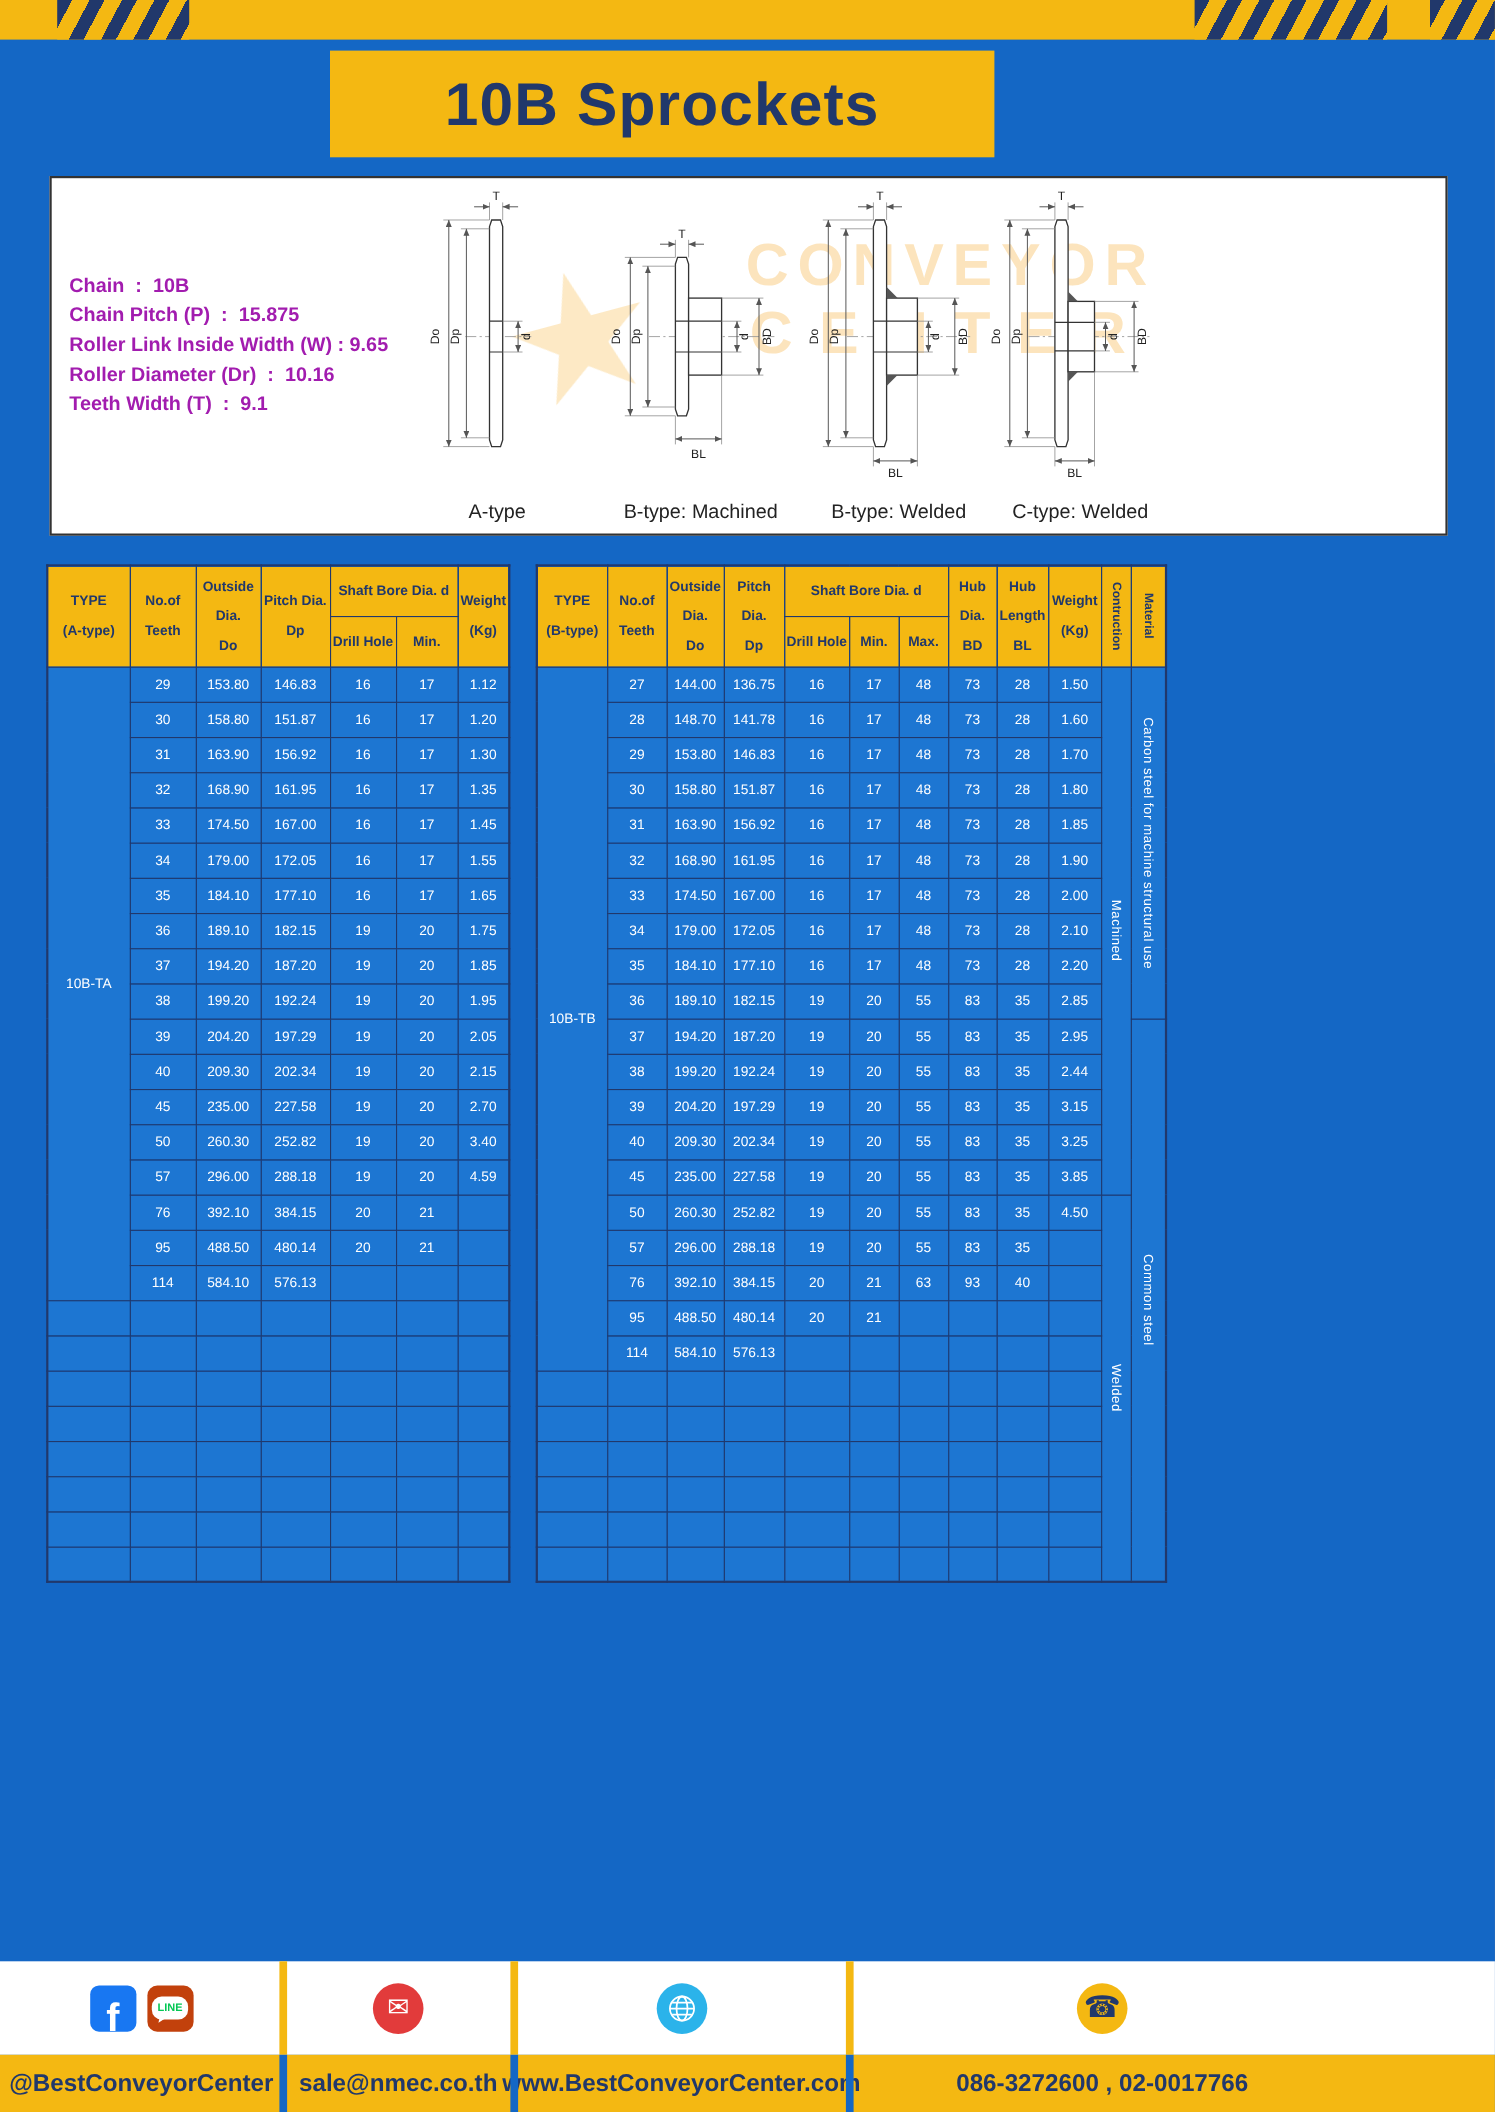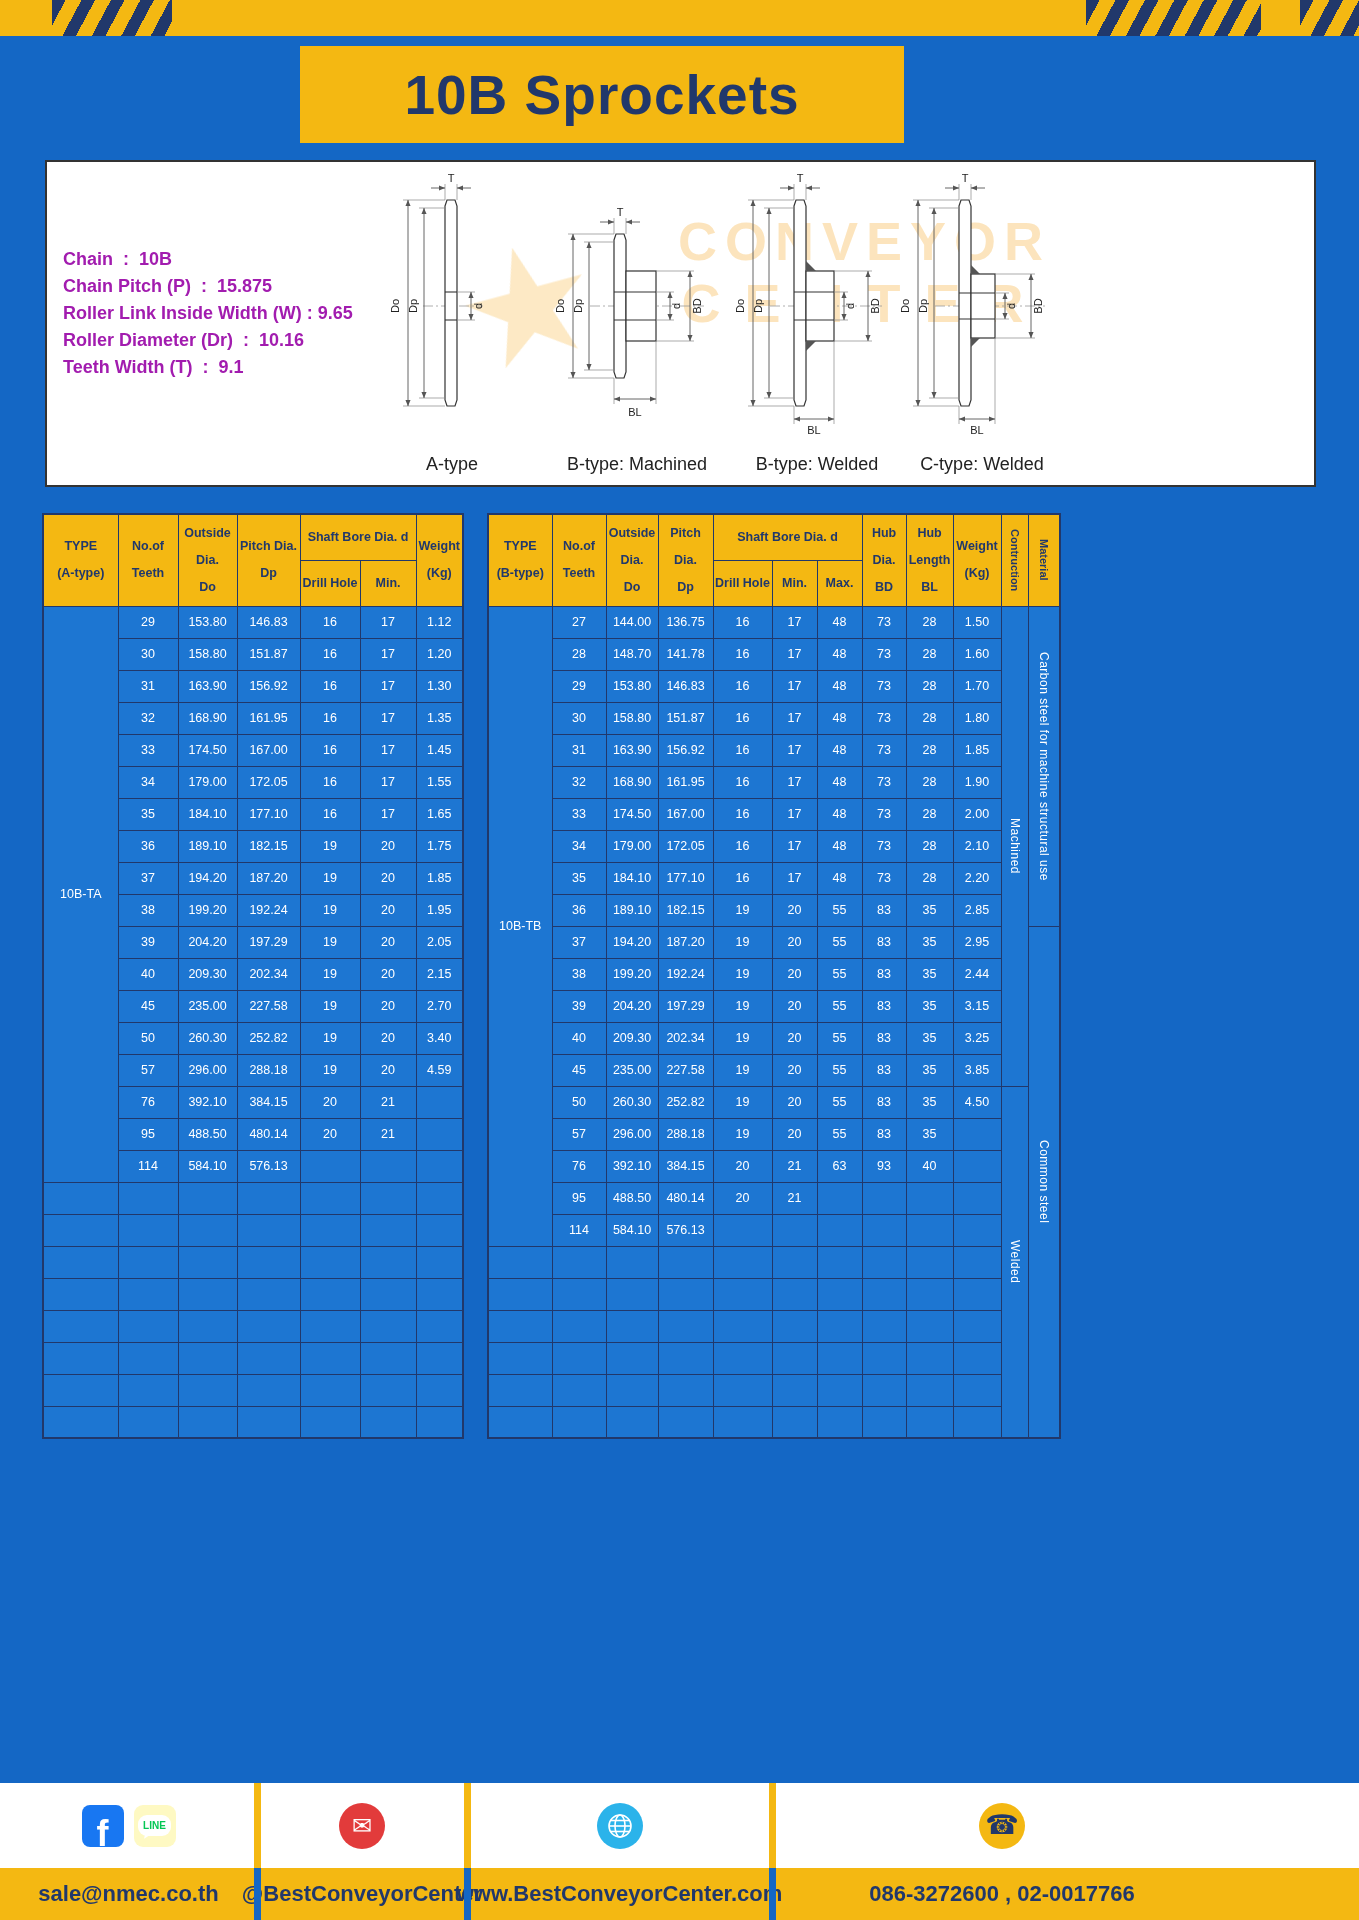--- a/index.html
+++ b/index.html
@@ -61,21 +61,21 @@
     display:grid; grid-template-columns:257px 210px 305px 460px auto; }
   .footer-white { top:1783px; height:85px; background:#ffffff; }
   .footer-yellow { top:1868px; height:52px; background:#f4b812; }
   .f-sec { display:flex; align-items:center; justify-content:center; gap:10px; }
   .footer-yellow .f-sec span { color:#21386b; font-size:22px; font-weight:bold; white-space:nowrap; }
   .sep-top { position:absolute; width:7px; top:1783px; height:85px; background:#f4b812; }
   .sep-bot { position:absolute; width:7px; top:1868px; height:52px; background:#1467c5; }
   .icon-fb { width:42px; height:42px; background:#1877f2; border-radius:8px; overflow:hidden;
     display:flex; align-items:flex-end; justify-content:center; }
   .icon-fb span { color:#fff; font-size:36px; font-weight:bold; line-height:.95; margin-bottom:-5px; }
-  .icon-line { width:42px; height:42px; background:#fef9c3; border-radius:9px; position:relative;
+  .icon-line { width:42px; height:42px; background:#c2410c; border-radius:9px; position:relative;
     display:flex; align-items:center; justify-content:center; }
   .line-bubble { background:#fff; color:#05c755; font-size:10px; font-weight:bold;
     padding:5px 5px; border-radius:9px; }
   .icon-line::after { content:''; position:absolute; left:11px; bottom:7px;
     border:5px solid transparent; border-top-color:#fff; border-left-color:#fff; transform:rotate(12deg); }
   .round-icon { width:46px; height:46px; border-radius:50%; display:flex; align-items:center; justify-content:center; }
   .icon-mail  { background:#e23b3b; }
   .icon-mail span { color:#fff; font-size:24px; line-height:1; }
   .icon-globe { background:#2bb3ea; }
   .icon-phone { background:#f4b812; }
@@ -923,24 +923,24 @@
     <div class="f-sec">
       <div class="round-icon icon-phone">
           <span>☎</span>
         </div>
     </div>
     <div class="f-sec"></div>
   </div>
 
   <div class="footer-yellow">
     <div class="f-sec">
-        <span>sale@nmec.co.th</span>
+        <span>@BestConveyorCenter</span>
       </div>
     <div class="f-sec">
-        <span>@BestConveyorCenter</span>
+        <span>sale@nmec.co.th</span>
       </div>
     <div class="f-sec">
         <span>www.BestConveyorCenter.com</span>
       </div>
     <div class="f-sec">
         <span>086-3272600 , 02-0017766</span>
       </div>
     <div class="f-sec"></div>
   </div>
 

